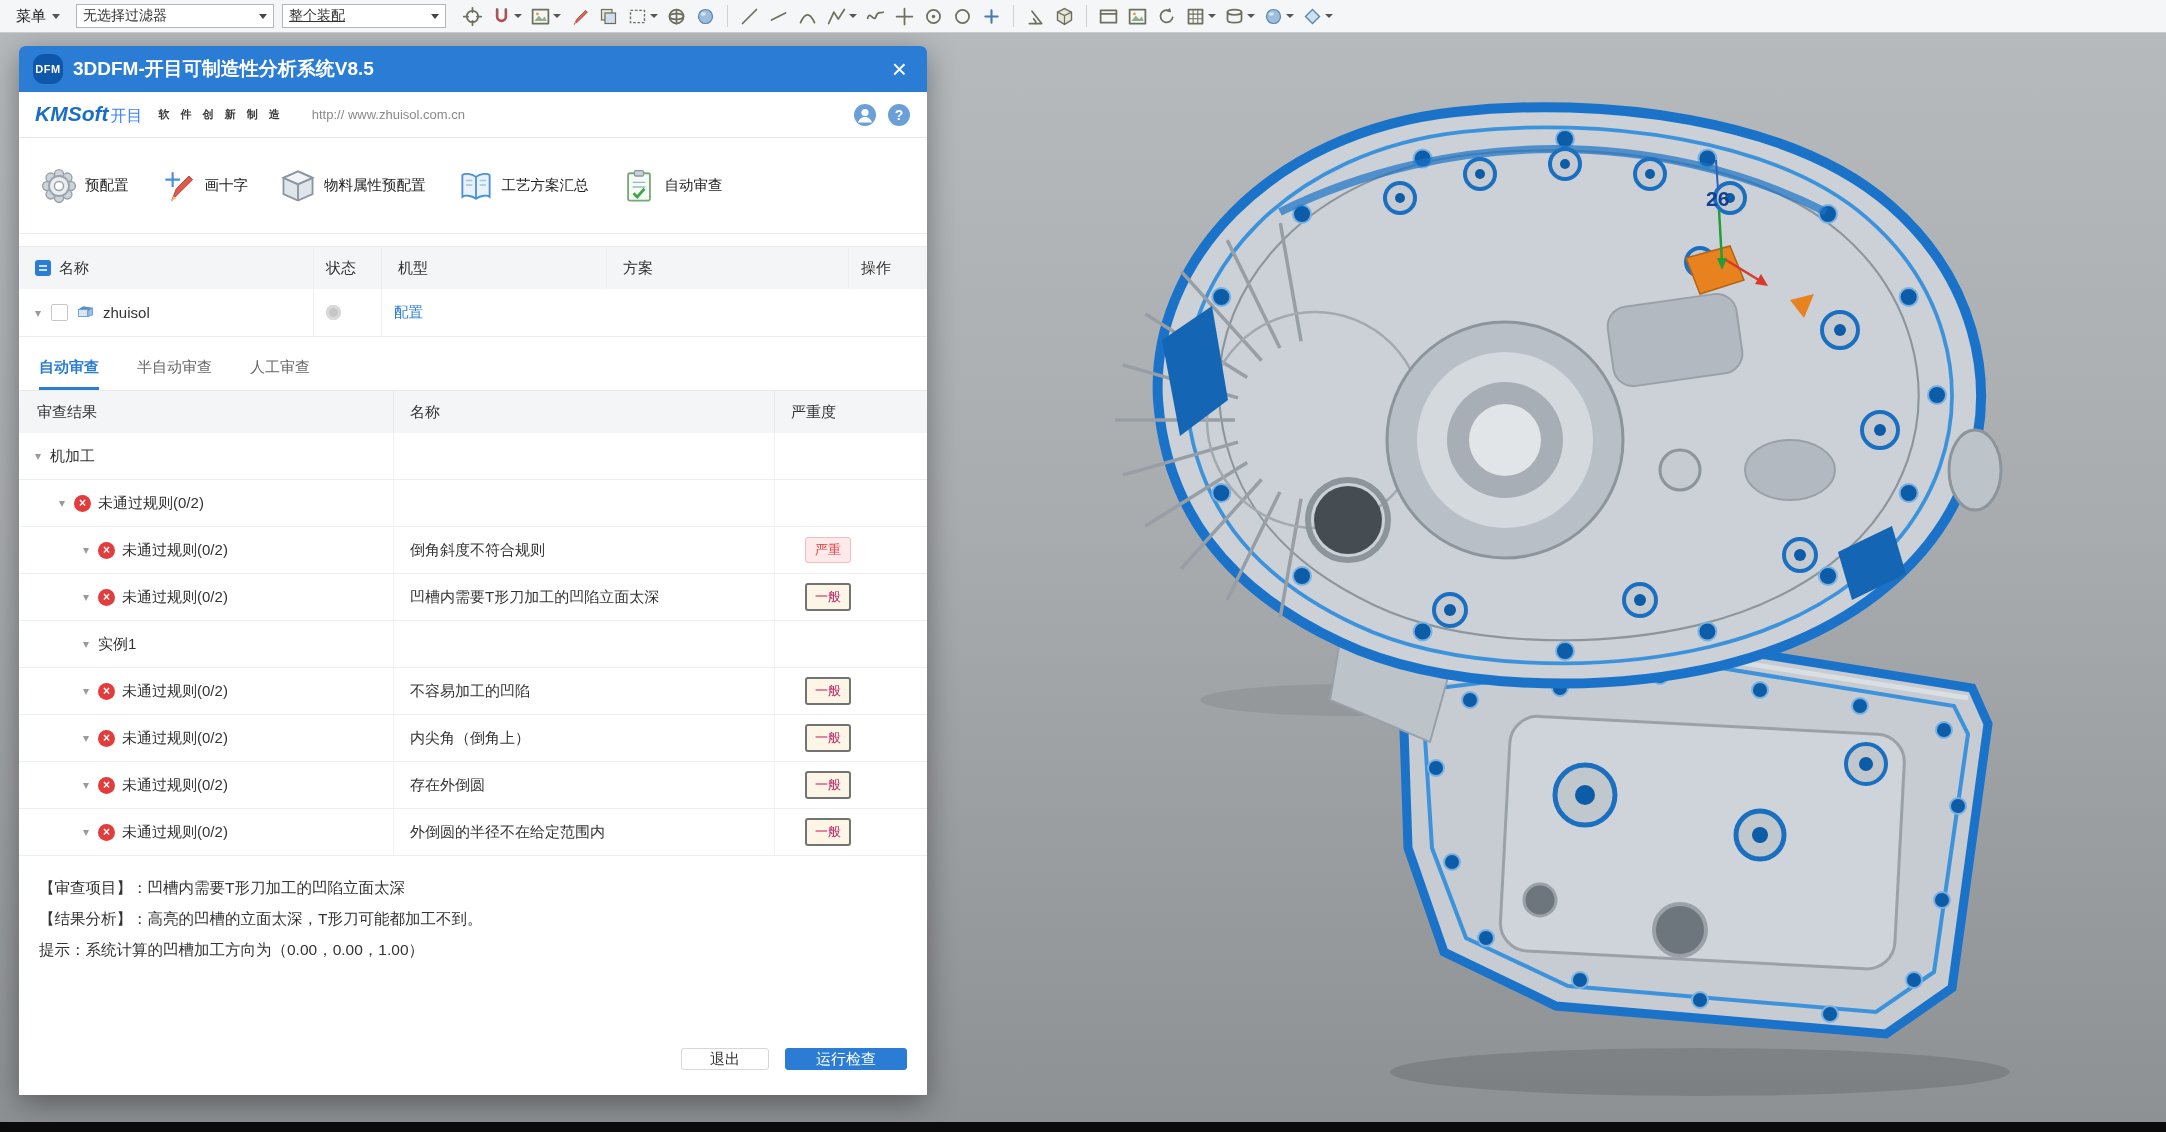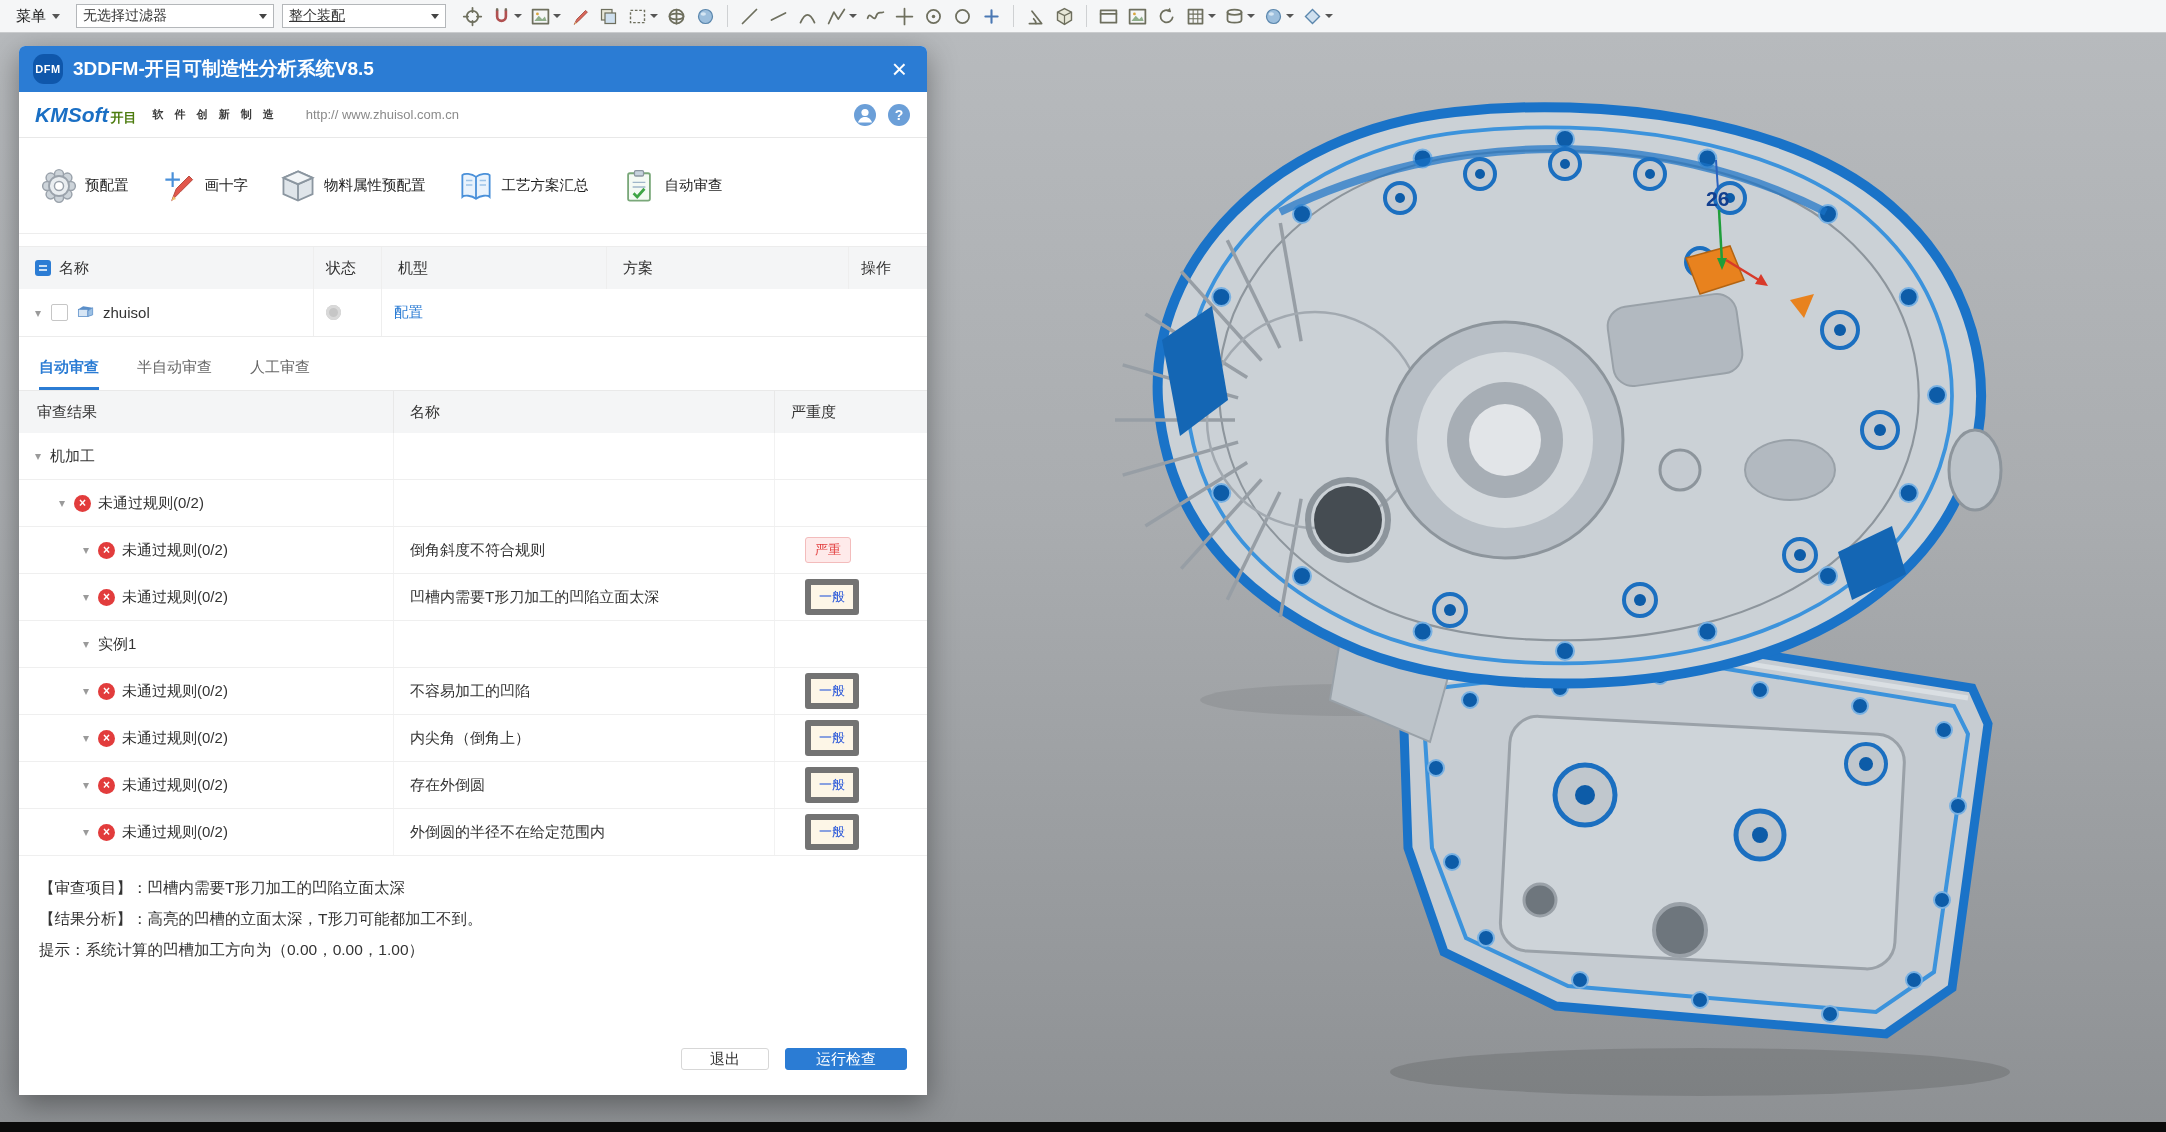--- a/index.html
+++ b/index.html
@@ -52,21 +52,21 @@
     font-size:11px;font-weight:bold;display:flex;align-items:center;justify-content:center;letter-spacing:.5px;
   }
   .dlg-title{color:#fff;font-size:19px;font-weight:600;flex:1;}
   .close{color:#fff;font-size:26px;line-height:26px;cursor:pointer;padding:0 6px;}
   .brandrow{
     height:46px;flex:0 0 46px;display:flex;align-items:center;padding:0 16px;
     border-bottom:1px solid #e8e8e8;gap:10px;box-sizing:border-box;
   }
   .brand-km{display:flex;align-items:baseline;gap:2px;}
   .brand-km .en{color:#1a6fc4;font-size:21px;font-weight:bold;font-style:italic;}
-  .brand-km .cn{color:#4d7c0f;font-size:13px;font-weight:bold;}
+  .brand-km .cn{color:#3b82f6;font-size:16px;font-weight:normal;}
   .tagline{font-size:11px;color:#3c3c3c;font-weight:bold;letter-spacing:4px;margin-left:6px;}
   .url{font-size:13px;color:#8a8a8a;margin-left:18px;cursor:pointer;}
   .brand-spacer{flex:1;}
   .hicon{width:24px;height:24px;display:inline-flex;align-items:center;justify-content:center;cursor:pointer;}
   
   .toolstrip{
     height:96px;flex:0 0 96px;display:flex;align-items:center;gap:30px;
     padding:0 20px;border-bottom:1px solid #ededed;box-sizing:border-box;
   }
   .tool{display:flex;flex-direction:row;align-items:center;gap:6px;cursor:pointer;}
@@ -104,21 +104,21 @@
   .rrow{display:flex;height:46px;border-bottom:1px solid #efefef;font-size:15px;color:#333;cursor:default;}
   .rc1{flex:0 0 375px;border-right:1px solid #f2f2f2;gap:7px;}
   .rc2{flex:0 0 381px;padding-left:16px;border-right:1px solid #f2f2f2;text-align:right;}
   .rc3{flex:1 1 auto;padding-left:30px;}
   .err{
     width:17px;height:17px;border-radius:50%;background:#e23c3c;color:#fff;
     font-size:12px;font-weight:bold;display:inline-flex;align-items:center;justify-content:center;flex:0 0 17px;
   }
   .badge{display:inline-block;min-width:46px;text-align:center;font-size:13px;padding:3px 8px;border-radius:3px;box-sizing:border-box;}
   .b-high{color:#e23c3c;background:#feeaea;border:1px solid #f3bcbc;}
-  .b-normal{color:#1d4ed8;background:#fdf6e7;border:6px solid #737373;}
+  .b-normal{color:#be185d;background:#fdf6e7;border:2px solid #737373;}
   
   .detail{flex:1 1 auto;padding:16px 20px 0 20px;font-size:15.5px;color:#333;line-height:31px;overflow:hidden;}
   .footer{flex:0 0 58px;display:flex;align-items:center;justify-content:flex-end;gap:16px;padding:0 20px 14px 20px;box-sizing:border-box;}
   .btn{height:22px;border-radius:3px;font-size:15px;cursor:pointer;box-sizing:border-box;font-family:inherit;}
   .btn-exit{width:88px;background:#fff;border:1px solid #d7d7d7;color:#333;}
   .btn-run{min-width:122px;background:#2b7cd4;border:1px solid #2b7cd4;color:#fff;padding:0 18px;}
 </style>
 </head>
 <body>
 

